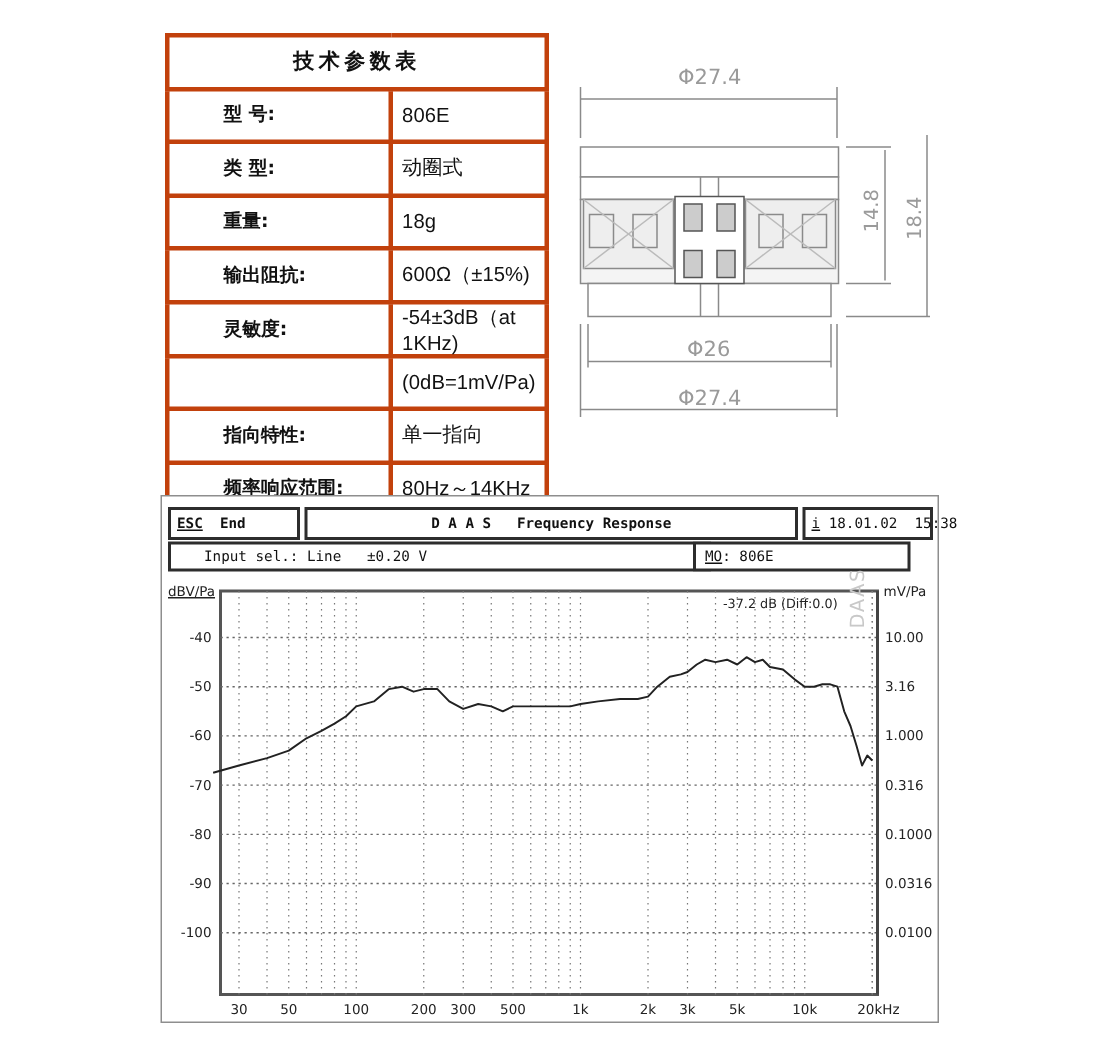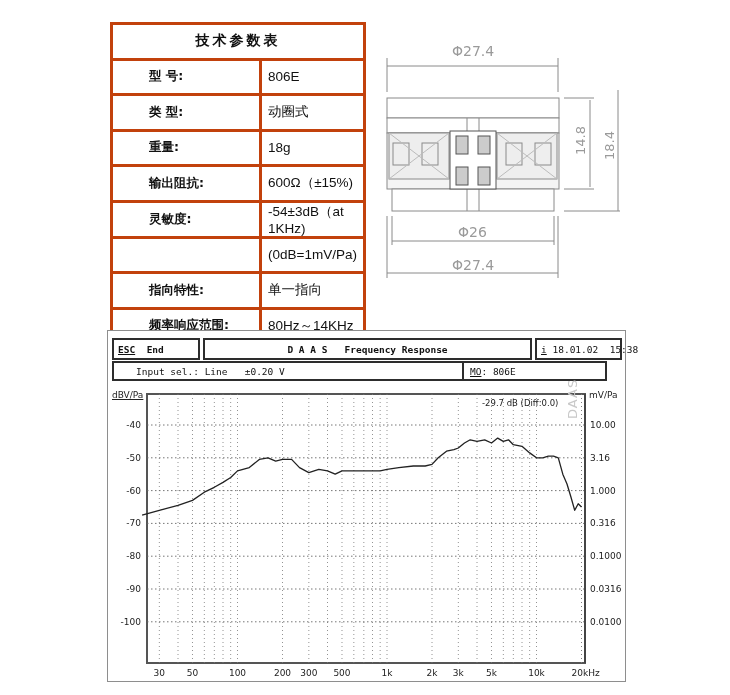--- a/index.html
+++ b/index.html
@@ -197,15 +197,15 @@
       <text x="350.32962758058954" y="345" text-anchor="middle" font-size="9" fill="#222" font-family="DejaVu Sans, sans-serif">3k</text>
       <text x="383.4960156482348" y="345" text-anchor="middle" font-size="9" fill="#222" font-family="DejaVu Sans, sans-serif">5k</text>
       <text x="428.5" y="345" text-anchor="middle" font-size="9" fill="#222" font-family="DejaVu Sans, sans-serif">10k</text>
       <text x="463.5039843517652" y="345" text-anchor="start" font-size="9" fill="#222" font-family="DejaVu Sans, sans-serif">20kHz</text>
       <line x1="477" y1="63" x2="477" y2="332" stroke="#444" stroke-width="2"></line>
       <polyline points="34.1,184.2 51.3,179.3 70.0,174.4 84.5,169.4 96.3,161.2 106.3,156.3 115.0,151.4 122.7,146.5 129.5,139.9 141.3,136.6 151.3,128.4 160.0,126.8 167.7,130.1 174.5,128.4 183.6,128.4 191.5,136.6 200.8,141.6 210.8,138.3 219.5,139.9 227.2,143.2 234.0,139.9 245.8,139.9 255.8,139.9 264.5,139.9 272.2,139.9 279.0,138.3 290.8,136.6 305.3,135.0 317.2,135.0 324.0,133.4 330.2,126.8 338.5,120.2 345.9,118.6 350.3,117.0 356.5,112.0 362.2,108.8 369.0,110.4 376.7,108.8 383.5,112.0 389.7,107.1 395.3,110.4 400.5,108.8 405.3,113.7 414.0,115.3 421.7,121.9 428.5,126.8 434.7,126.8 440.3,125.2 445.5,125.2 450.3,126.8 454.8,143.2 459.0,153.0 463.0,166.2 466.7,179.3 470.2,172.7 473.5,176.0" fill="none" stroke="#222" stroke-width="1.3" stroke-linejoin="round"></polyline>
     </svg>
 
   <span class="axis-label" style="left:4px;top:59px;text-decoration:underline;">dBV/Pa</span>
   <span class="axis-label" style="left:468px;top:59px;margin-left:13px;">mV/Pa</span>
-  <span class="axis-label mono" style="left:374px;top:67px;font-size:8.5px;">-29.7 dB (Diff:0.0)</span>
+  <span class="axis-label mono" style="left:374px;top:67px;font-size:8.5px;">-37.2 dB (Diff:0.0)</span>
   <span class="axis-label" style="left:457px;top:88px;transform:rotate(-90deg);transform-origin:left top;font-size:13px;color:#c8c8c8;letter-spacing:1px;">DAAS</span>
 </div>
 
 </body></html>

